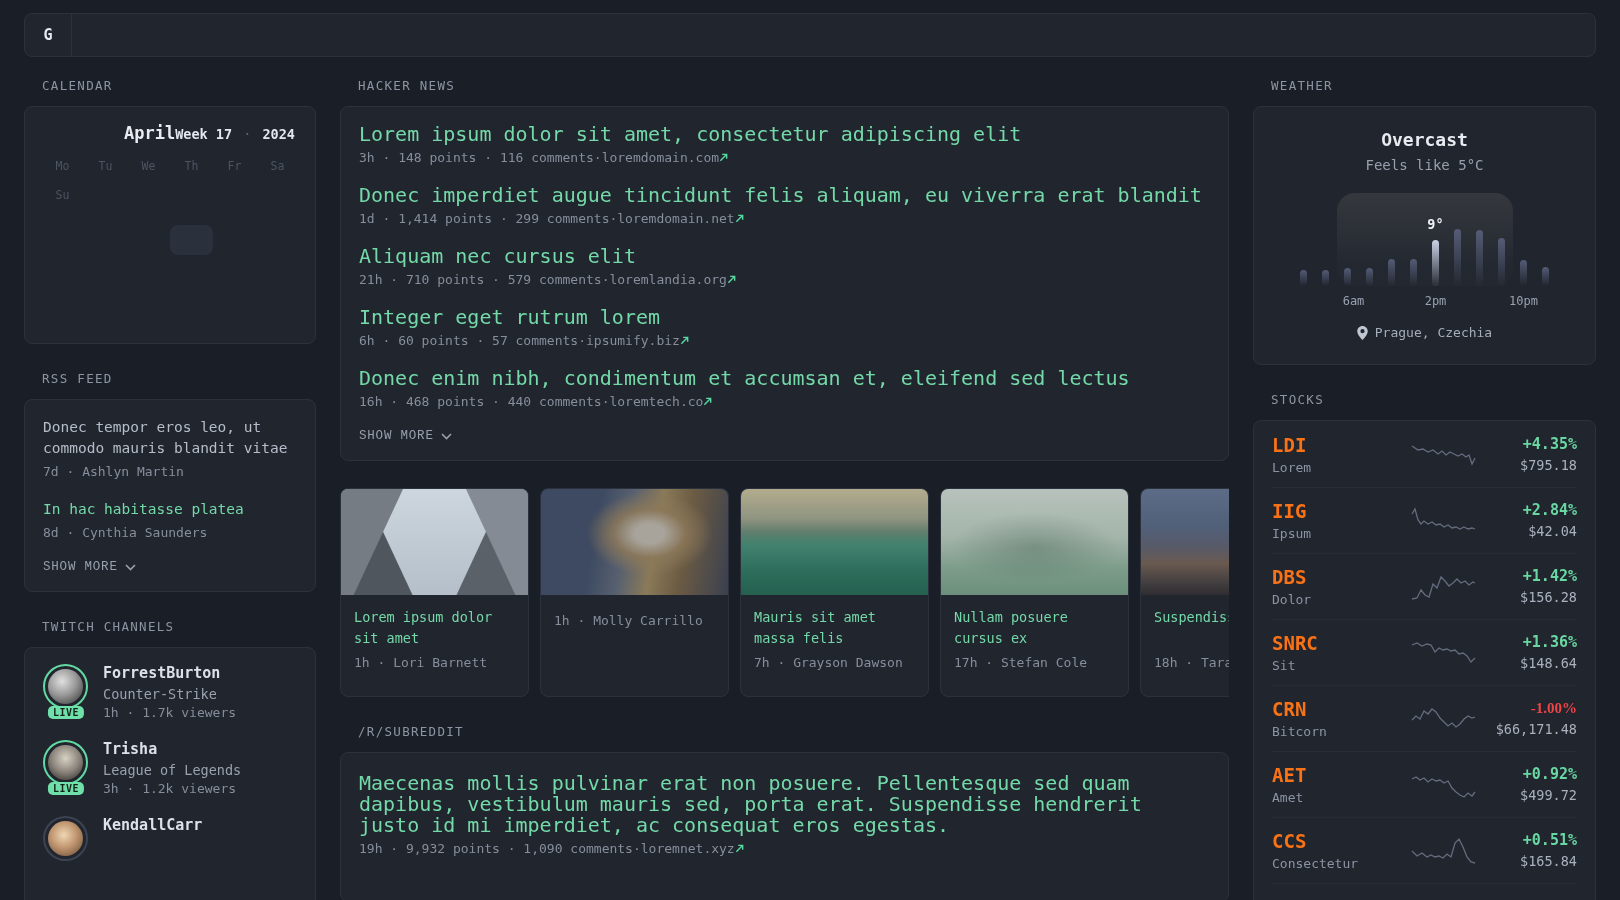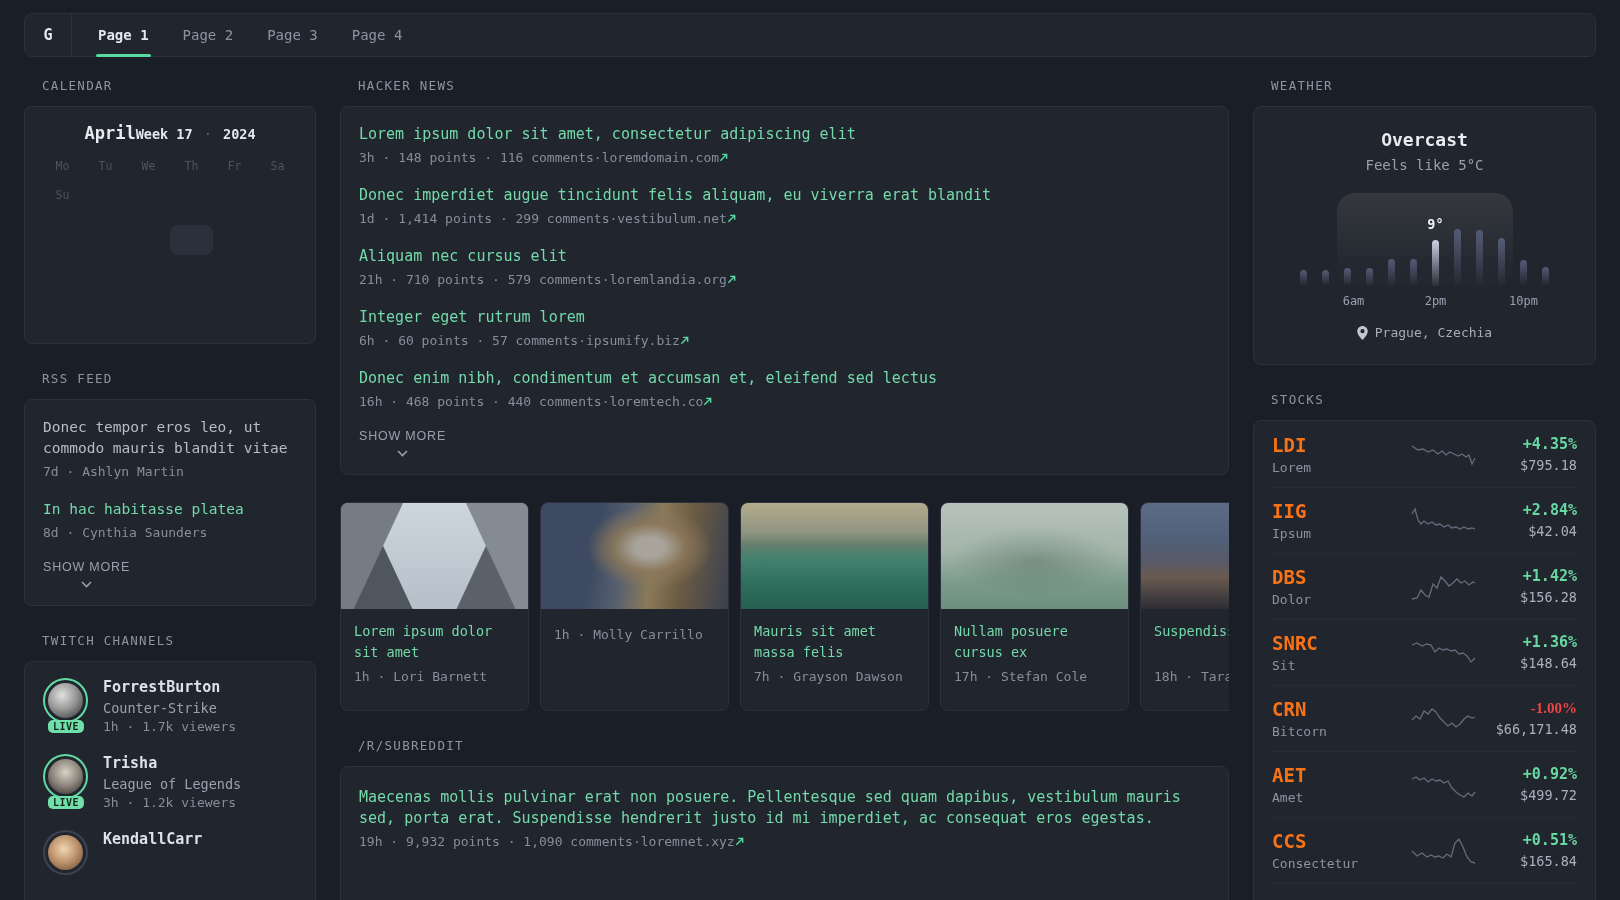--- a/index.html
+++ b/index.html
@@ -44,46 +44,46 @@
   .wlabel {
     font-size:12.5px; letter-spacing:1.3px; color:#8d95a4;
     margin:0 0 13px 18px; white-space:nowrap;
   }
   .card {
     background:#20252e; border:1px solid #2c323d; border-radius:8px;
   }
 
   
   .cal-card { padding:14px 16px 14px; }
-  .cal-head { display:flex; justify-content:center; align-items:baseline; padding:2px 4px 0; }
+  .cal-head { display:flex; justify-content:flex-end; align-items:baseline; padding:2px 4px 0; }
   .cal-month { font-size:17px; font-weight:bold; color:#e8ebf0; }
   .cal-week { font-size:13.5px; font-weight:bold; color:#e3e7ee; }
   .cal-week .sep { color:#5a6170; font-weight:normal; padding:0 3px; }
   .cal-grid { display:grid; grid-template-columns:repeat(6,1fr); row-gap:7px; margin-top:16px; text-align:center; }
   .cal-wd { font-size:11.5px; color:#4d5462; padding-bottom:8px; }
   .cal-day { font-size:13.5px; color:#98a0af; height:30px; line-height:30px; border-radius:8px; }
   .cal-day.other { color:#78808e; }
   .cal-day.sel { background:#2a303c; color:#eef1f5; font-weight:bold; }
 
   
   .feed-card { padding:17px 18px; }
   .feed-item { margin-bottom:20px; }
   .ftitle {
     display:block; text-decoration:none; color:#74d9a8;
     font-size:14.5px; line-height:21px; cursor:pointer;
   }
   .ftitle.muted { color:#b6bdc9; }
-  .hn .ftitle, .sub .ftitle { font-size:15px; }
+  .hn .ftitle, .sub .ftitle { font-size:20px; }
   .fmeta { margin-top:5px; font-size:13px; color:#868e9c; display:flex; align-items:center; white-space:nowrap; }
   .fmeta a { color:#868e9c; text-decoration:none; display:inline-flex; align-items:center; cursor:pointer; }
   .arrow-ic { stroke:#57d9a1; stroke-width:1.6; fill:none; }
   .show-more {
-    background:none; border:none; font-family:Liberation Sans, sans-serif;
+    background:none; border:none; font-family:Liberation Mono, monospace;
     display:flex; align-items:center; gap:7px; margin-top:6px;
-    font-size:12.5px; letter-spacing:0.8px; color:#98a0ae; cursor:pointer;flex-direction:column;
+    font-size:12.5px; letter-spacing:0.8px; color:#98a0ae; cursor:pointer;
   }
   .chev-ic { stroke:#98a0ae; stroke-width:1.6; fill:none; }
   .sub-card { padding:20px 18px; min-height:150px; }
   .sub-card .feed-item { margin-bottom:0; }
 
   
   .tw-card { padding:16px 18px; min-height:280px; }
   .tw-row { display:flex; gap:14px; margin-bottom:20px; align-items:flex-start; }
   .av-wrap { position:relative; width:46px; flex:0 0 46px; height:50px; }
   .av-ring {
@@ -161,26 +161,20 @@
   .s-chg.neg { color:#ef4444;font-family:Liberation Serif, serif; }
   .s-price { font-size:13.5px; color:#aab1be; margin-top:4px; white-space:nowrap; }
 </style>
 </head>
 <body>
 
 <div class="page">
 
   <header class="topbar">
     <div class="logo">G</div>
-    <nav class="tabs">
-        <button class="tab active"><span>Page 1</span></button>
-        <button class="tab"><span>Page 2</span></button>
-        <button class="tab"><span>Page 3</span></button>
-        <button class="tab"><span>Page 4</span></button>
-      </nav>
   </header>
 
   <div class="cols">
 
     <div class="col col-left">
 
       <section class="widget">
         <div class="wlabel">CALENDAR</div>
         <div class="card cal-card">
           <div class="cal-head">
@@ -317,21 +311,21 @@
                     </svg>
                   </a>
     </div>
   </div>
               <div class="feed-item">
     <a class="ftitle">Donec imperdiet augue tincidunt felis aliquam, eu viverra erat blandit</a>
     <div class="fmeta">
       <span class="f-meta-text">1d · 1,414 points · 299 comments</span>
                   <span class="f-sep"> · </span>
                   <a class="f-domain">
-                    <span>vestibulum.net</span>
+                    <span>loremdomain.net</span>
         <svg class="arrow-ic" width="9" height="9" viewBox="0 0 10 10">
                       <path d="M1.5 8.5 L8 2 M3.5 1.5 H8.5 V6.5"></path>
                     </svg>
                   </a>
     </div>
   </div>
               <div class="feed-item">
     <a class="ftitle">Aliquam nec cursus elit</a>
     <div class="fmeta">
       <span class="f-meta-text">21h · 710 points · 579 comments</span>

